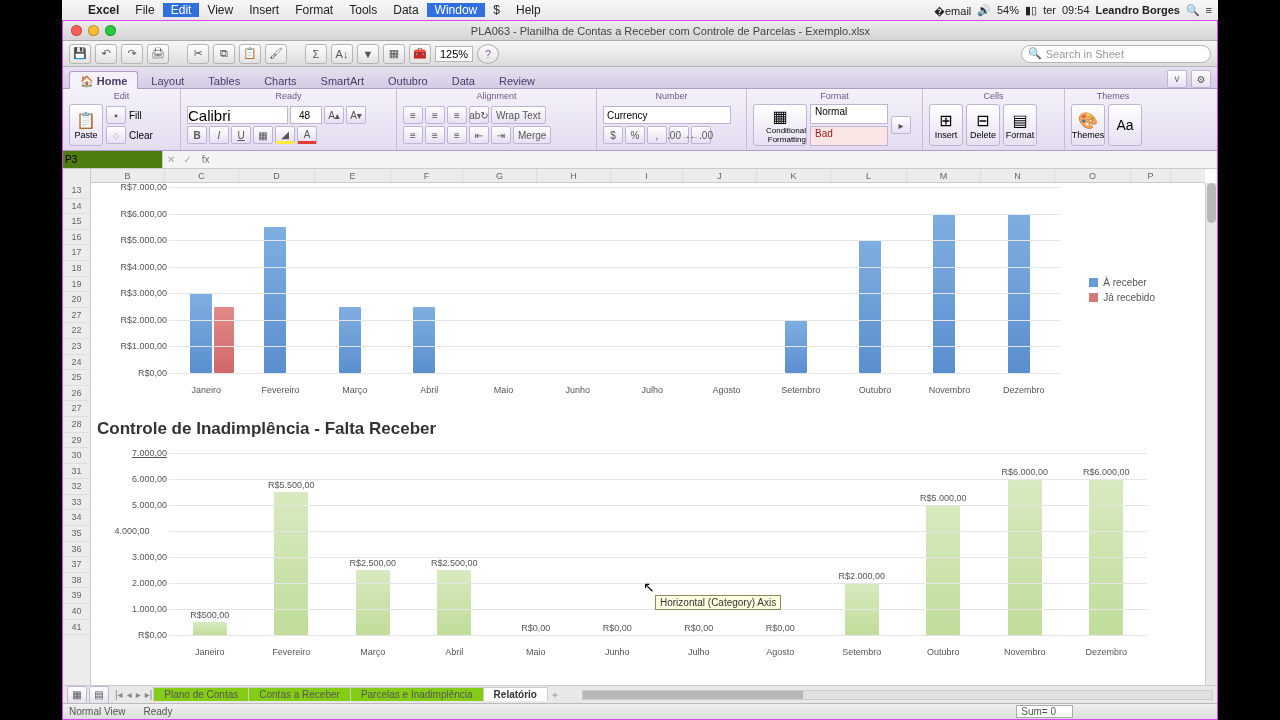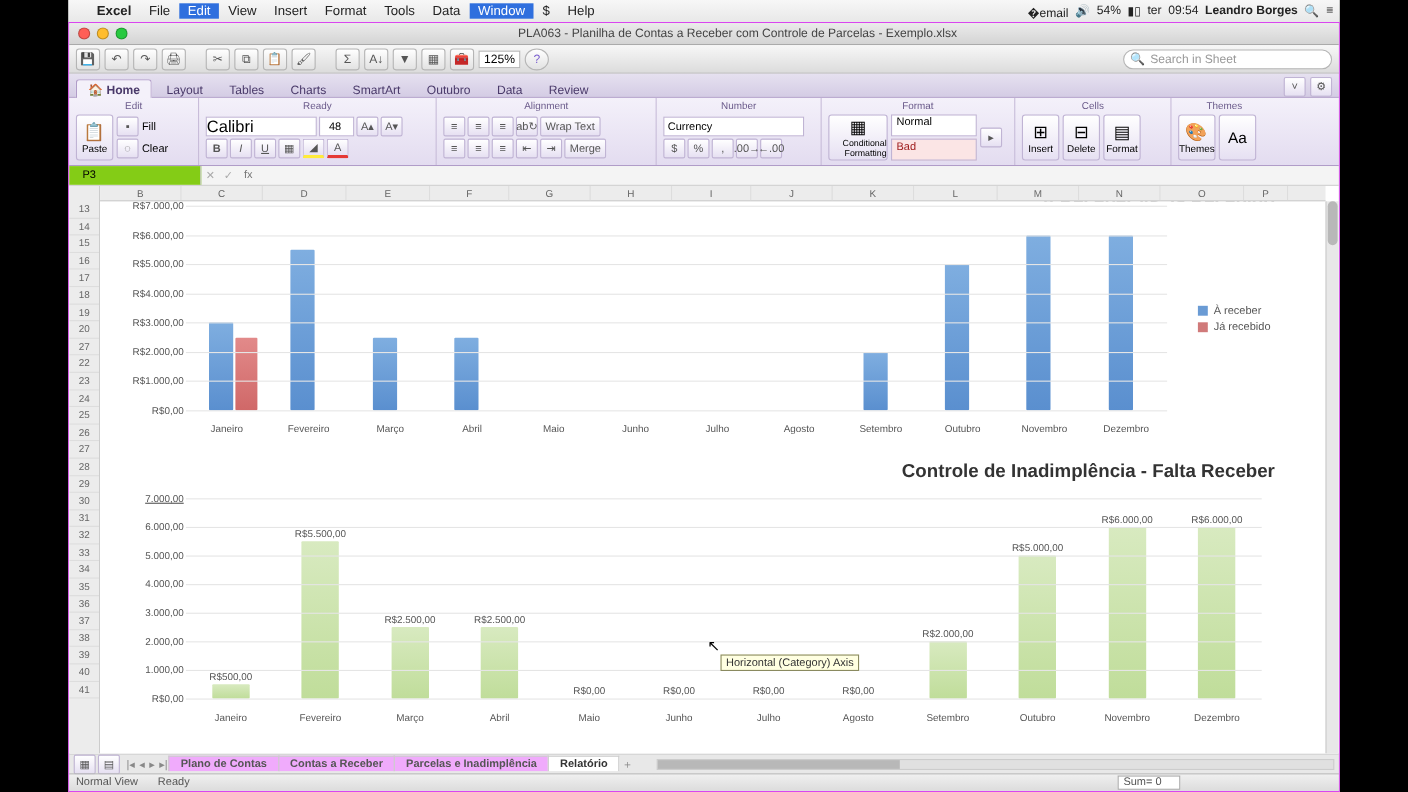--- a/index.html
+++ b/index.html
@@ -45,38 +45,38 @@
 .smbtn { width: 20px; height: 18px; background: linear-gradient(#fff,#e6e0f2); border: 1px solid #c0b4d4; border-radius: 2px; font-size: 10px; display: flex; align-items: center; justify-content: center; color:#555;}
 .stack { display: flex; flex-direction: column; gap: 2px; }
 .fontname { width: 101px; height: 18px; border: 1px solid #c0b4d4; background: #fff; font-size: 15px; padding: 0 0; display:flex; align-items:center; }
 .fontsize { width: 32px; height: 18px; border: 1px solid #c0b4d4; background: #fff; font-size: 10px; padding: 0 8px; display:flex; align-items:center;}
 .numfmt { width: 128px; height: 18px; border: 1px solid #c0b4d4; background: #fff; font-size: 10px; padding: 0 3px; display:flex; align-items:center;}
 .cellstyle { width: 78px; height: 20px; border: 1px solid #c0b4d4; background: #fff; font-size: 10px; padding: 1px 4px; }
 .cellstyle.bad { color: #a02020; background: #fbe5e5; }
 
 
 .fbar { height: 18px; background: #f4f4f4; border-bottom: 1px solid #ccc; display: flex; align-items: center; font-size: 10px; }
-.fbar .ref { width: 120px; border-right: 1px solid #ccc; padding: 0 12px; background: #84cc16; height: 100%; display:flex; align-items:center; }
+.fbar .ref { width: 100px; border-right: 1px solid #ccc; padding: 0 2px; background: #4d7c0f; height: 100%; display:flex; align-items:center; }
 .fbar .fx { padding: 0 6px; color: #777; }
 
 
 .gridwrap { flex: 1; display: flex; overflow: hidden; position: relative; background: #fff; }
 .rowhdrs { width: 28px; background: #ececec; border-right: 1px solid #ccc; }
 .rowhdrs div { height: 15.6px; border-bottom: 1px solid #ddd; font-size: 9px; color: #666; text-align: center; line-height: 15.6px; }
 .colhdrs { position: absolute; top: 0; left: 28px; right: 12px; height: 14px; background: #ececec; border-bottom: 1px solid #ccc; display: flex; z-index: 5; }
 .colhdrs div { border-right: 1px solid #ddd; font-size: 9px; color: #666; text-align: center; line-height: 14px; }
 .sheet { position: absolute; top: 14px; left: 28px; right: 12px; bottom: 0; background: #fff; }
 .vsb { position:absolute; top:14px; right:0; bottom:0; width:12px; background:#e8e8e8; border-left:1px solid #ccc;}
 .vsb .thumb { position:absolute; top:0; left:1px; right:1px; height:40px; background:#b8b8b8; border-radius:6px;}
 
 
 .chart { position: absolute; background: #fff; }
 .chart.c1 { top: 0; left: 6px; width: 1062px; height: 218px; }
 .chart.c2 { top: 232px; left: 6px; width: 1062px; height: 248px; }
-.ctitle { text-align: right; font-size: 17px; font-weight: bold; color: #333; padding-top: 4px; }
+.ctitle { text-align: left; font-size: 17px; font-weight: bold; color: #333; padding-top: 4px; }
 .plot { position: absolute; left: 72px; right: 98px; top: 22px; bottom: 28px; }
 .c2 .plot { right: 12px; top: 38px; }
 .c1 .plot { top: 4px; }
 .ylabel { position: absolute; left: 0; width: 70px; text-align: right; font-size: 9px; color: #555; transform: translateY(-50%); }
 .grid { position: absolute; left: 0; right: 0; border-top: 1px solid #e5e5e5; }
 .xcats { position: absolute; left: 72px; right: 98px; bottom: 6px; display: flex; font-size: 9px; color: #555; }
 .c2 .xcats { right: 12px; }
 .xcats div { flex: 1; text-align: center; }
 .bars { position: absolute; inset: 0; display: flex; }
 .bargrp { flex: 1; position: relative; }
@@ -87,21 +87,21 @@
 .dlabel { position: absolute; left: 50%; transform: translateX(-50%); font-size: 9px; color: #555; white-space: nowrap; }
 .legend { position: absolute; right: 4px; top: 90px; font-size: 10px; color: #555; }
 .legend div { display: flex; align-items: center; gap: 5px; margin: 4px 0; }
 .legend .sw { width: 9px; height: 9px; }
 .tooltip { position: absolute; background: #ffffe1; border: 1px solid #8a8a60; font-size: 10px; padding: 1px 4px; color: #333; }
 .cursor { position: absolute; font-size: 14px; color: #000; }
 
 
 .sheettabs { height: 18px; background: #e8e8e8; border-top: 1px solid #ccc; display: flex; align-items: center; font-size: 10px; }
 .sheettabs .nav { padding: 0 2px; color: #888; }
-.stab { padding: 1px 10px; background: #f0abfc; border: 1px solid #ccc; border-bottom: none; margin-left: -1px; color: #555; font-weight: bold; }
+.stab { padding: 1px 10px; background: #84cc16; border: 1px solid #ccc; border-bottom: none; margin-left: -1px; color: #555; }
 .stab.active { background: #fff; font-weight: bold; color: #333; }
 .hsb { flex:1; margin: 0 4px 0 20px; height:10px; background:#e0e0e0; border:1px solid #ccc; position:relative;}
 .hsb .thumb { position:absolute; left:0; top:0; bottom:0; width:220px; background:#b8b8b8;}
 
 
 .status { height: 16px; background: linear-gradient(#f0f0f0,#dcdcdc); border-top: 1px solid #bbb; display: flex; align-items: center; font-size: 10px; color: #555; padding: 0 6px; gap: 18px; }
 .status .sel { border:1px solid #aaa; background:#fff; padding:0 16px 0 4px; }
 </style>
 </head>
 <body>
@@ -434,21 +434,21 @@
             </div>
         </div>
       </div>
 
       <div class="chart c2">
         <div class="ctitle">Controle de Inadimplência - Falta Receber</div>
         <div id="c2y">
             <div class="ylabel" style="top: 38px; text-decoration: underline;">7.000,00</div>
             <div class="ylabel" style="top: 64px;">6.000,00</div>
             <div class="ylabel" style="top: 90px;">5.000,00</div>
-            <div class="ylabel" style="top: 116px;">4.000,00</div>
+            <div class="ylabel" style="top: 116px; text-align: center;">4.000,00</div>
             <div class="ylabel" style="top: 142px;">3.000,00</div>
             <div class="ylabel" style="top: 168px;">2.000,00</div>
             <div class="ylabel" style="top: 194px;">1.000,00</div>
             <div class="ylabel" style="top: 220px;">R$0,00</div>
           </div>
         <div class="plot" id="c2plot">
             <div class="bars" id="c2bars">
               <div class="bargrp">
                 <div class="bar green" style="height: 7.14286%;"></div>
                 <div class="dlabel" style="bottom: calc(7.14286% + 2px);">R$500,00</div>

